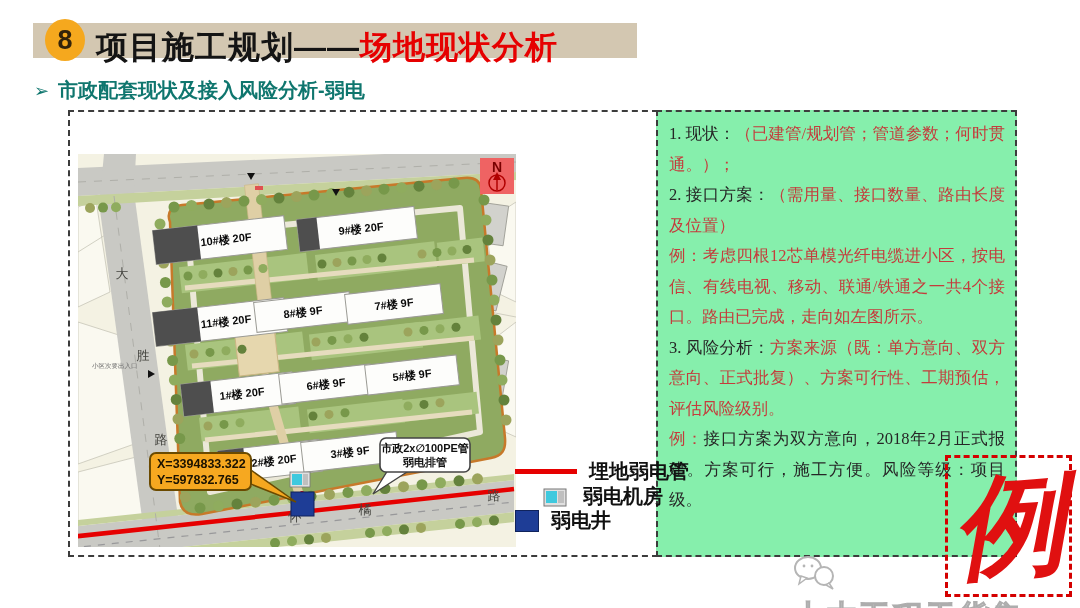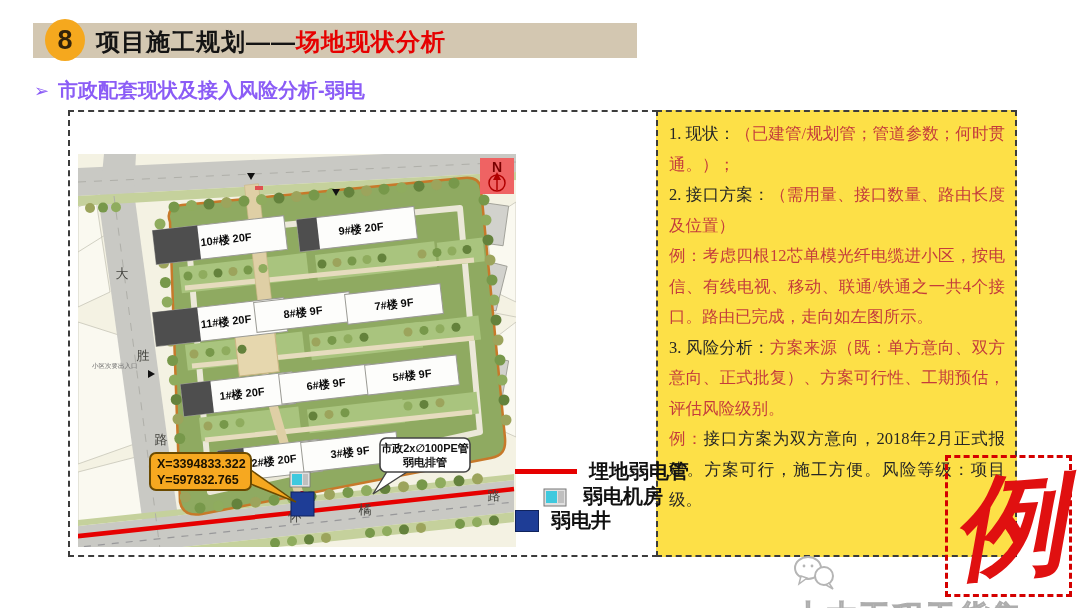--- a/index.html
+++ b/index.html
@@ -3,31 +3,31 @@
 <meta charset="utf-8">
 <style>
   html,body{margin:0;padding:0;background:#fff;}
   .slide{position:relative;width:1080px;height:608px;background:#fff;overflow:hidden;
          font-family:"Liberation Sans","DejaVu Sans",sans-serif;}
   
   .header-bar{position:absolute;left:33px;top:23px;width:604px;height:35px;background:#D3C7B1;}
   .header-num{position:absolute;left:45px;top:19px;width:40px;height:42px;border-radius:50%;
               background:#F5A81E;color:#33230A;font-weight:bold;font-size:27px;
               display:flex;align-items:center;justify-content:center;z-index:2;}
-  .header-title{position:absolute;left:96px;top:26px;font-size:24px;font-weight:bold;color:#141414;
+  .header-title{position:absolute;left:96px;top:26px;font-size:32px;font-weight:bold;color:#141414;
                 letter-spacing:1px;white-space:nowrap;z-index:2;}
   .header-title .red{color:#E60000;}
   
-  .subtitle{position:absolute;left:34px;top:77px;font-size:20px;font-weight:bold;color:#8b5cf6;white-space:nowrap;}
+  .subtitle{position:absolute;left:34px;top:77px;font-size:20px;font-weight:bold;color:#0f766e;white-space:nowrap;}
   .subtitle .bullet{font-size:18px;margin-right:9px;}
   
   .panel-left{position:absolute;left:68px;top:110px;width:590px;height:447px;
               border:2px dashed #3c3c3c;box-sizing:border-box;background:#fff;}
   .panel-right{position:absolute;left:656px;top:110px;width:361px;height:447px;
-               border:2px dashed #3c3c3c;box-sizing:border-box;background:#fde047;
+               border:2px dashed #3c3c3c;box-sizing:border-box;background:#86efac;
                padding:7px 10px 0 11px;
                font-family:"Liberation Serif","DejaVu Serif",serif;
                font-size:16.5px;color:#262626;text-align:justify;}
   .panel-right p{margin:0;line-height:1.85;}
   .blk{color:#262626;} .rd{color:#C43C3C;}
   
   .legend-row{position:absolute;display:flex;align-items:center;gap:12px;z-index:3;}
   .legend-label{font-size:20px;font-weight:bold;color:#111;white-space:nowrap;}
   .sw-line{width:62px;height:5px;background:#E60000;}
   .sw-well{width:24px;height:22px;background:#1E3D96;border:1px solid #10235C;box-sizing:border-box;}

